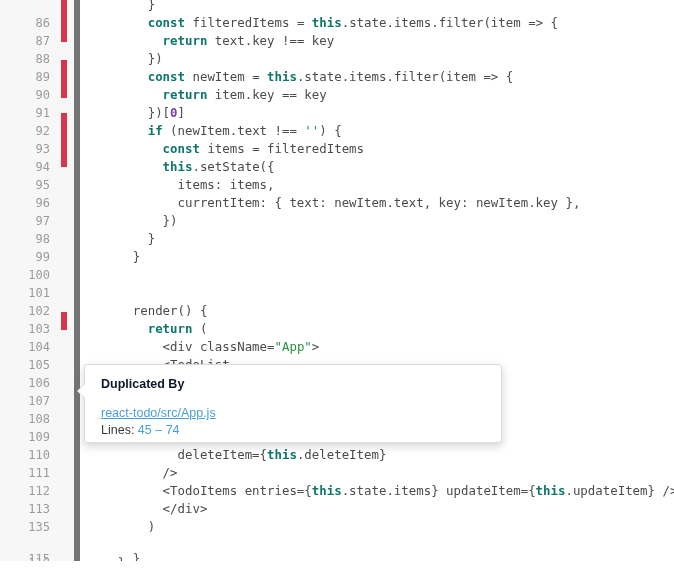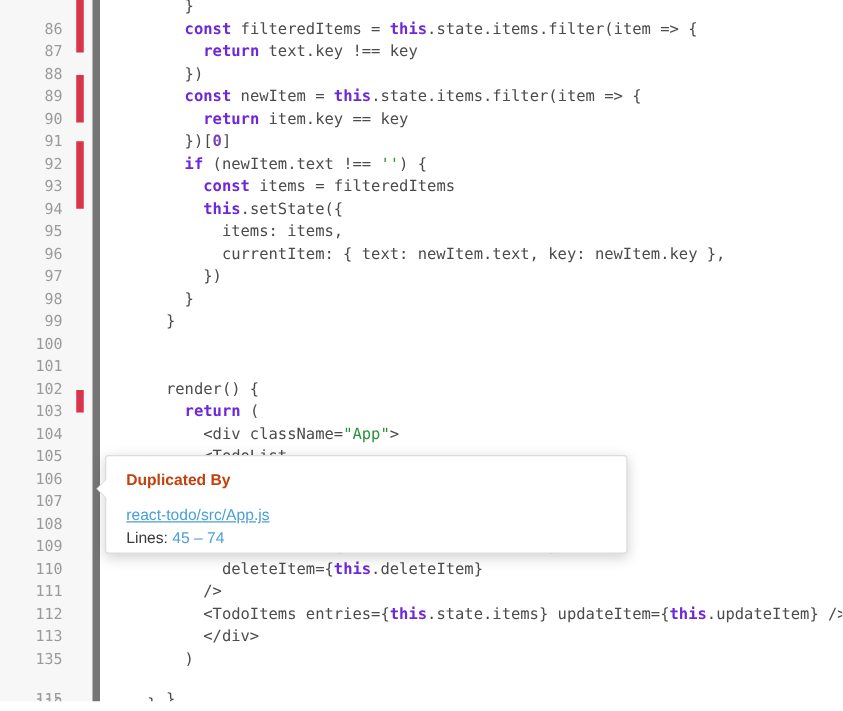--- a/index.html
+++ b/index.html
@@ -82,21 +82,21 @@
     position: absolute;
     left: 88px;
     top: 0;
     color: #4b4b4b;
     font-family: "DejaVu Sans Mono", "Liberation Mono", monospace;
     font-size: 12.4px;
     line-height: 18px;
     white-space: pre;
   }
 
-  .kw   { color: #6d28d9; font-weight: bold; }
+  .kw   { color: #0f766e; font-weight: bold; }
   .str  { color: #2a8f3f; }
   .num  { color: #7a3fb0; font-weight: bold; }
   .plain{ color: #4b4b4b; }
 
   
   .popover {
     position: absolute;
     left: 84px;
     top: 364px;
     width: 418px;
@@ -123,21 +123,21 @@
     top: 18px;
     width: 0; height: 0;
     border-top: 8px solid transparent;
     border-bottom: 8px solid transparent;
     border-right: 8px solid #ffffff;
   }
   .popover-title {
     font-family: "Liberation Sans", sans-serif;
     font-size: 12.5px;
     font-weight: bold;
-    color: #c2410c;
+    color: #0f172a;
     margin: 0 0 12px 0;
     line-height: 14px;
   }
   .popover-link {
     display: inline-block;
     font-family: "Liberation Sans", sans-serif;
     font-size: 12.5px;
     color: #4a9fd8;
     text-decoration: underline;
     line-height: 15px;

